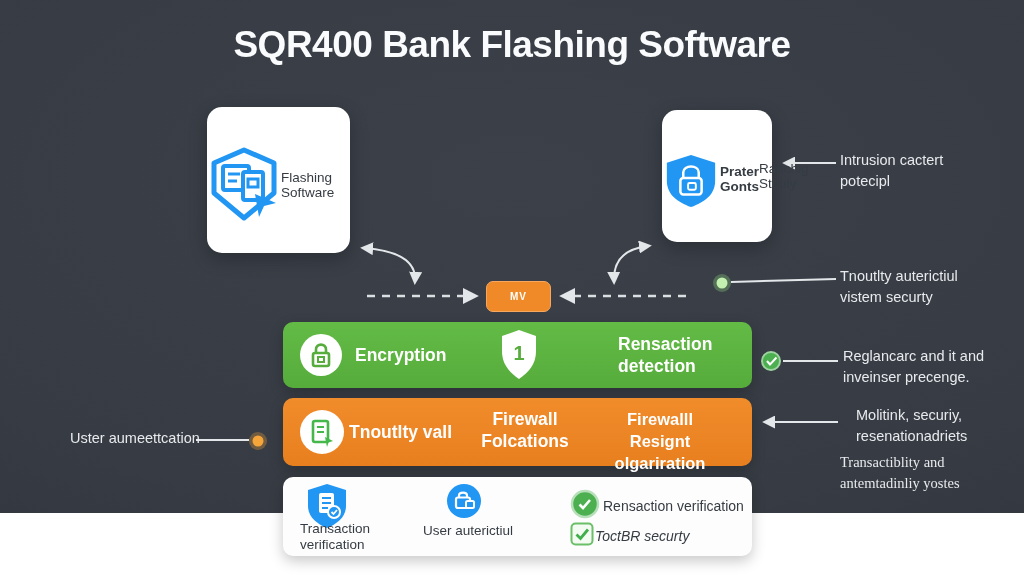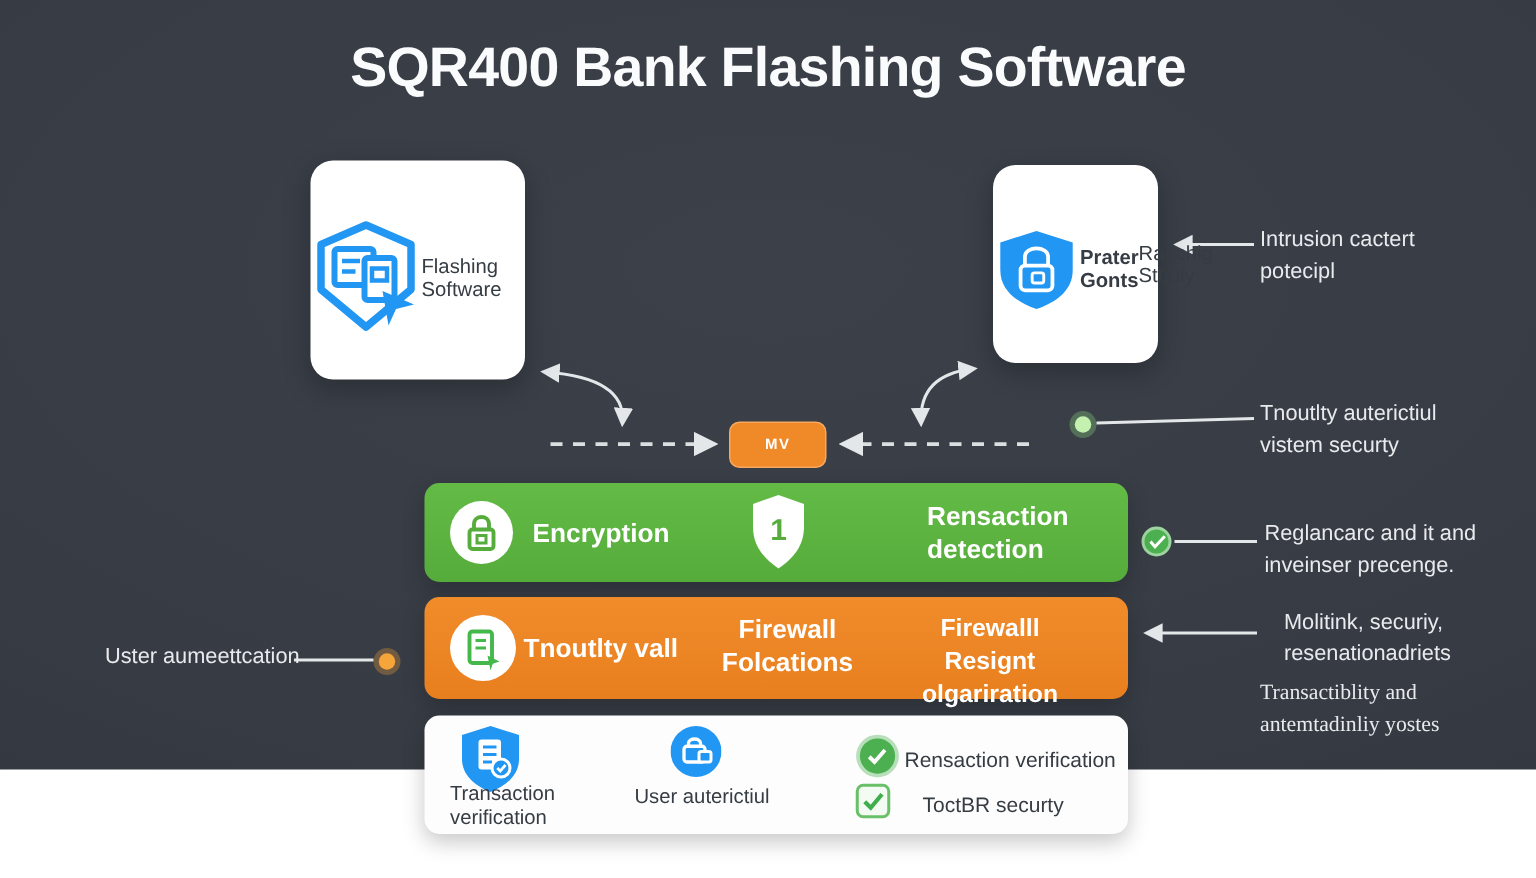--- a/index.html
+++ b/index.html
@@ -195,21 +195,21 @@
       </svg>
     </span>
     <div class="abs dark-label" style="left:320px; top:21px; font-size:14px;">Rensaction verification</div>
 
     <span class="abs" style="left:287px; top:45px;">
       <svg width="24" height="24" viewBox="0 0 24 24">
         <rect x="1.5" y="1.5" width="21" height="21" rx="4" fill="#f4fbf2" stroke="#6abf69" stroke-width="2"></rect>
         <path d="M6.5 12.5 l4 4 l7.5 -9" stroke="#3fae4c" stroke-width="2.8" fill="none"></path>
       </svg>
     </span>
-    <div class="abs dark-label" style="left:332px; top:51px; font-size:14px;">ToctBR securty</div>
+    <div class="abs dark-label" style="left:312px; top:51px; font-size:14px;font-style:italic;">ToctBR securty</div>
   </div>
 
   <div class="annotation" style="left:70px; top:428px;">Uster aumeettcation</div>
 
   <div class="annotation right" style="top:150px;">
     <div>Intrusion cactert</div>
     <div>potecipl</div>
   </div>
   <div class="annotation right" style="top:266px;">
     <div>Tnoutlty auterictiul</div>

